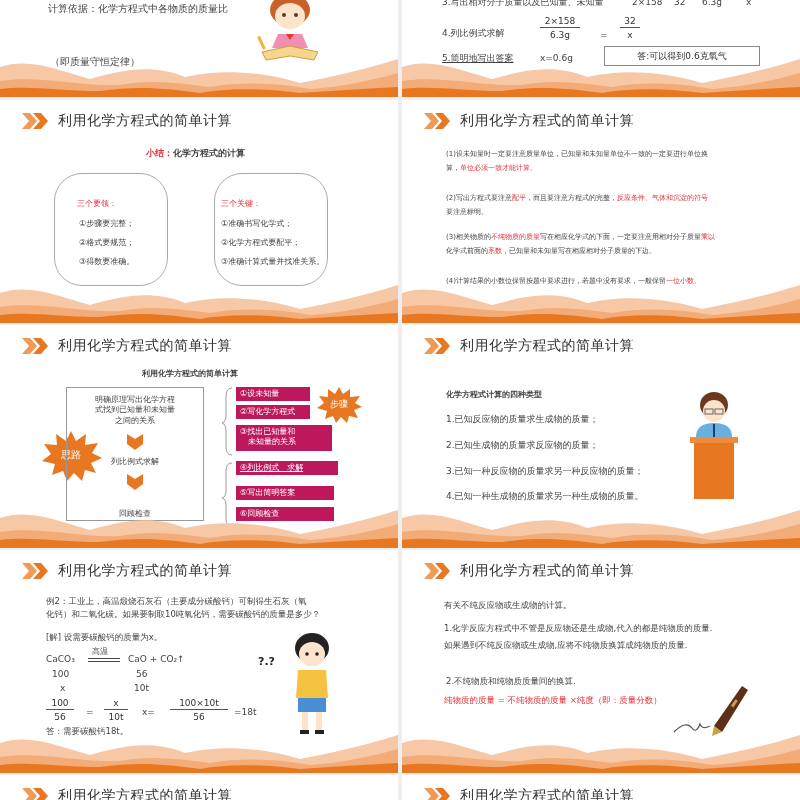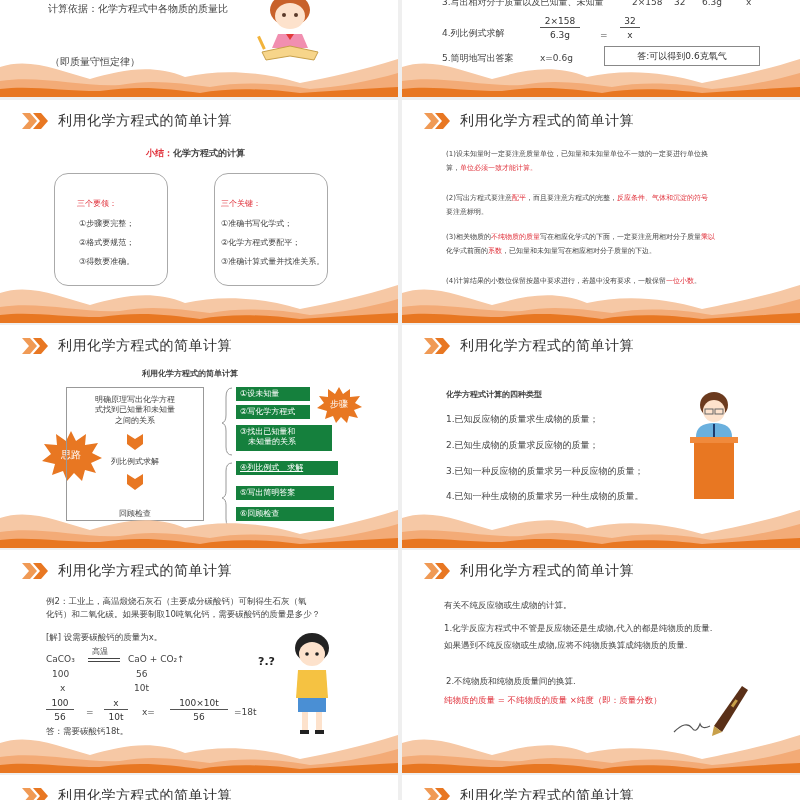--- a/index.html
+++ b/index.html
@@ -7,22 +7,22 @@
   body { font-family: "DejaVu Sans", "Liberation Sans", sans-serif; color: #333; position: relative; }
   .slide { position: absolute; width: 398px; height: 223px; background: #fff; overflow: hidden; }
   .col0 { left: 0; } .col1 { left: 402px; }
   .hdr { position: absolute; left: 22px; top: 12px; display: flex; align-items: center; }
   .chev { width: 26px; height: 16px; position: relative; margin-right: 10px; }
   .htitle { font-size: 14px; color: #333; letter-spacing: 0.5px; }
   .waves { position: absolute; left: 0; bottom: 0; width: 398px; height: 40px; }
   .t { position: absolute; font-size: 8px; line-height: 1.4; color: #444; white-space: nowrap; }
   .red { color: #e0303a; }
   .bold { font-weight: bold; }
-  .box-r { position: absolute; border: 1px solid #aaa; border-radius: 14px; }
-  .obox { position: absolute; background: #15803d; color: #fff; font-size: 8px; padding: 2px 4px; line-height: 1.25; }
+  .box-r { position: absolute; border: 1px solid #aaa; border-radius: 28px; }
+  .obox { position: absolute; background: #be185d; color: #fff; font-size: 8px; padding: 2px 4px; line-height: 1.25; }
   .star { position: absolute; }
   .frac { position: absolute; text-align: center; font-size: 9px; color: #333; }
   .frac .num { border-bottom: 1px solid #555; padding: 0 2px 1px; }
   .frac .den { padding-top: 2px; }
 </style>
 </head>
 <body>
 
 <svg width="0" height="0" style="position:absolute">
   <defs>
@@ -65,21 +65,21 @@
   <div class="t" style="left:40px; top:153px; font-size:9px;">4.列比例式求解</div>
   <div class="frac" style="left:138px; top:142px; width:40px;">
     <div class="num">2×158</div>
     <div class="den">6.3g</div>
   </div>
   <div class="t" style="left:198px; top:155px; font-size:9px;">=</div>
   <div class="frac" style="left:218px; top:142px; width:20px;">
     <div class="num">32</div>
     <div class="den">x</div>
   </div>
-  <div class="t" style="left:40px; top:178px; font-size:9px;">5.简明地写出答案</div>
+  <div class="t" style="left:40px; top:178px; font-size:9px;text-decoration:underline;">5.简明地写出答案</div>
   <div class="t" style="left:138px; top:178px; font-size:9px;">x=0.6g</div>
   <div style="position:absolute; left:202px; top:172px; width:156px; height:20px; border:1px solid #888; font-size:9px; text-align:center; line-height:18px; color:#333;">答:可以得到0.6克氧气</div>
   <svg class="waves" viewBox="0 0 398 40">
       <use href="#wavesG"></use>
     </svg>
 </div>
 
 <div class="slide col0" style="top:100px;">
   <div class="hdr">
     <svg class="chev" width="26" height="16">

